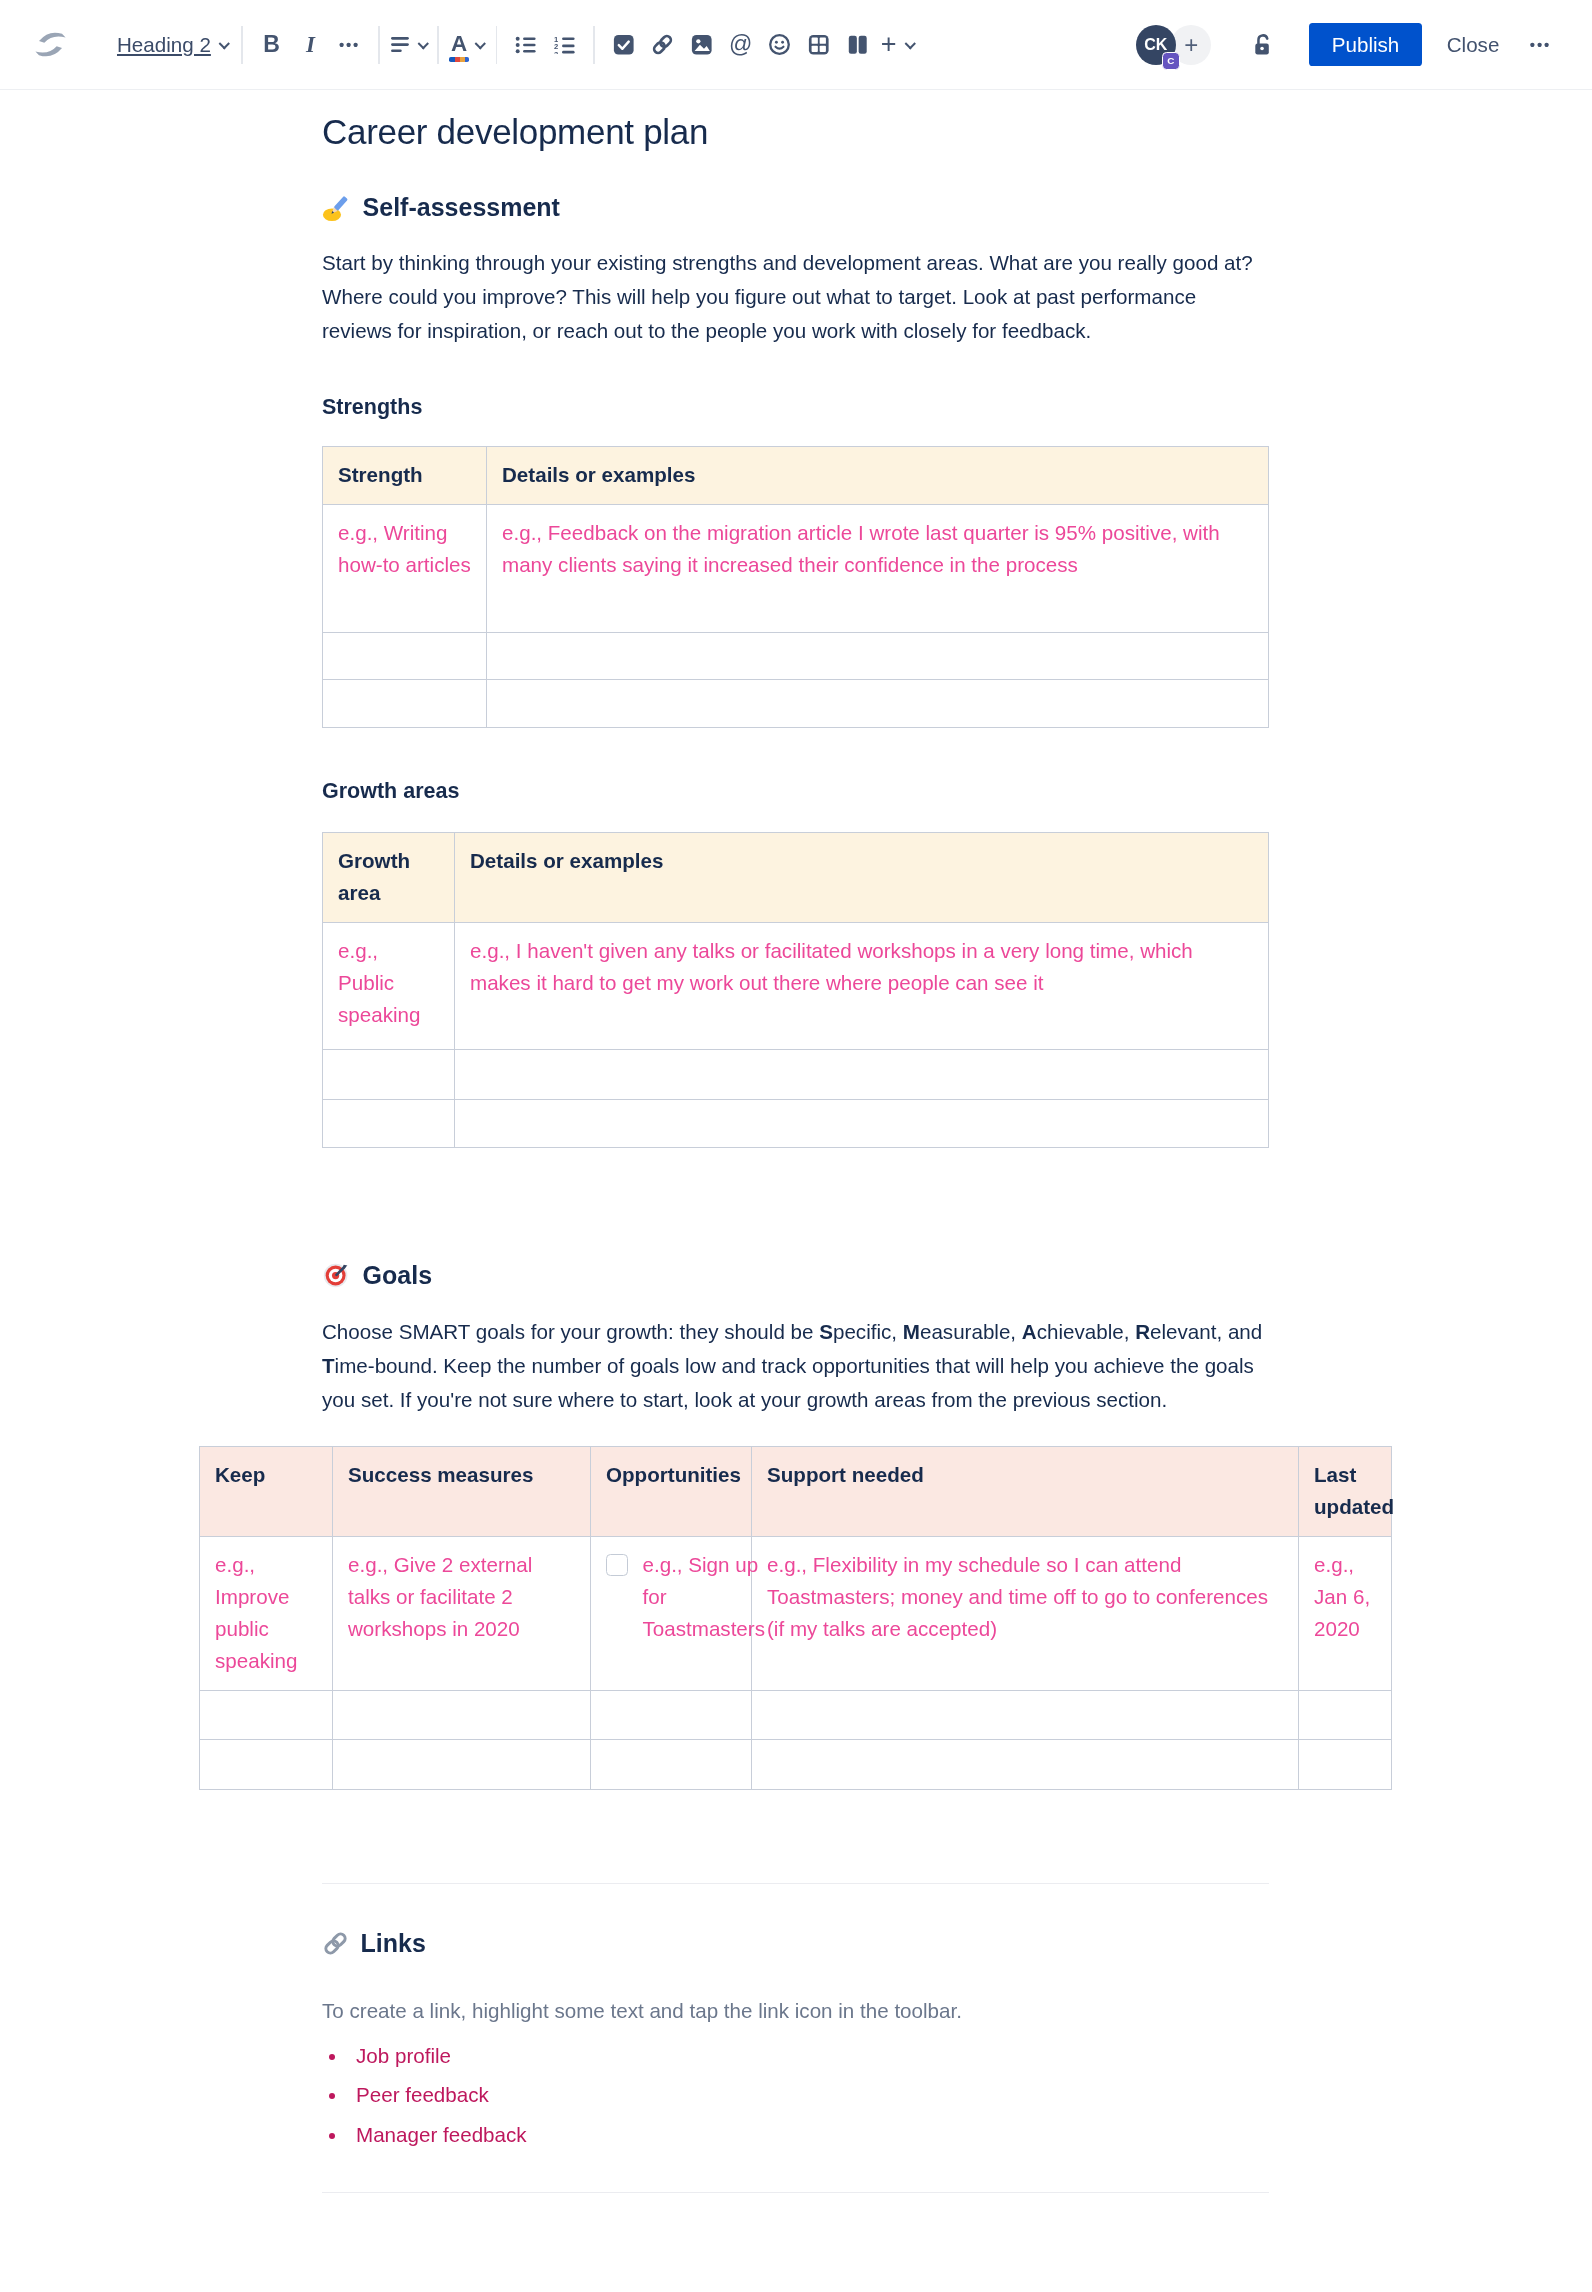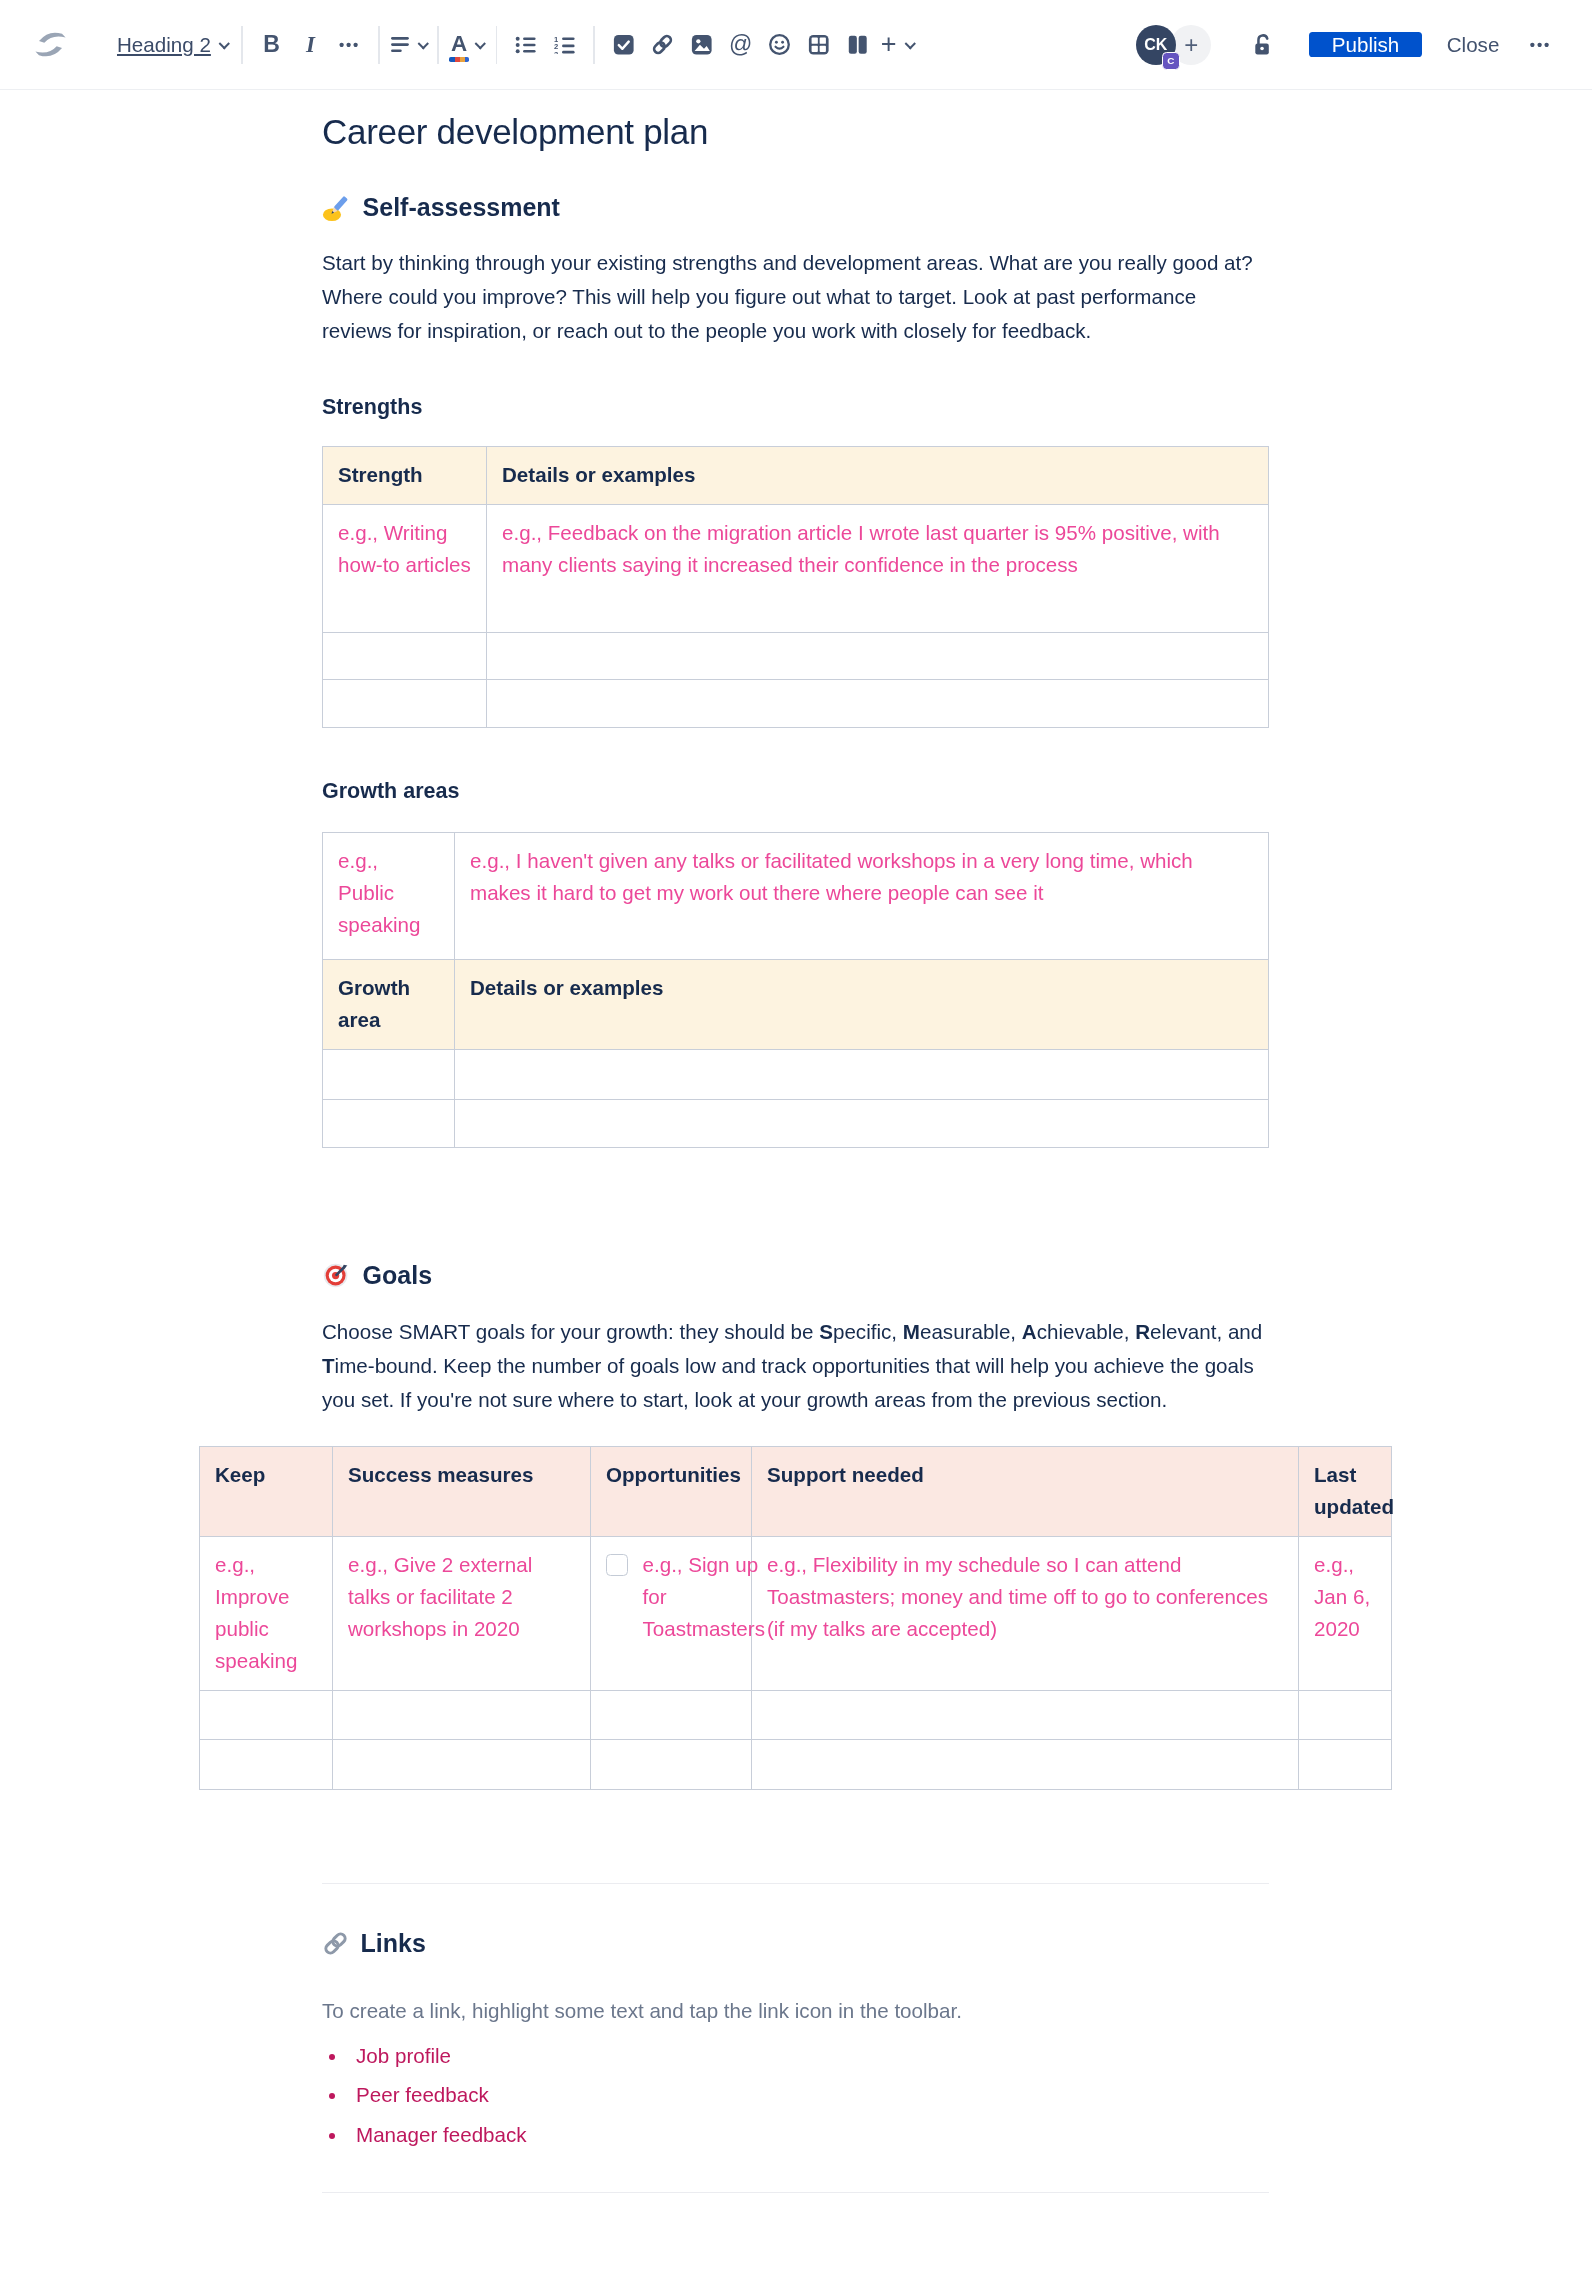--- a/index.html
+++ b/index.html
@@ -26,21 +26,21 @@
   .at-ic { font-size:23px; font-weight:500; }
   .plus-ic { font-size:27px; font-weight:400; }
   .avatar-wrap { position:relative; display:flex; align-items:center; margin-right:23px; }
   .avatar { width:40px; height:40px; border-radius:50%; background:#344563; color:#fff; font-size:16px;
     font-weight:700; display:flex; align-items:center; justify-content:center; z-index:2; position:relative; }
   .avatar-badge { position:absolute; left:26px; top:27px; z-index:3; width:18px; height:18px; border-radius:4.5px;
     background:#6554C0; border:1.8px solid #fff; color:#fff; font-size:9.9px; font-weight:700;
     display:flex; align-items:center; justify-content:center; }
   .avatar-add { width:40px; height:40px; border-radius:50%; background:#F1F2F4; color:#505F79; font-size:24px;
     display:flex; align-items:center; justify-content:center; margin-left:-4.5px; z-index:1; }
-  .publish-btn { background:#0052CC; color:#fff; border:none; border-radius:3.6px; height:25px; padding:0 22.4px;
+  .publish-btn { background:#0052CC; color:#fff; border:none; border-radius:3.6px; height:43px; padding:0 22.4px;
     font-size:20.6px; font-family:inherit; cursor:pointer; margin:0 12.5px 0 27px; }
   .close-btn { font-size:20.6px; color:#42526E; padding:0 12.5px; cursor:pointer; }
   .tb-more-right { font-size:15px; letter-spacing:1.8px; font-weight:700; color:#42526E; padding:0 9px; margin-left:9px; cursor:pointer; }
   svg.ic { display:block; }
 
   
   .doc { width:947px; margin-left:322px; }
   .page-title { font-size:35px; font-weight:500; margin-top:21.5px; letter-spacing:-0.3px; }
   .h2 { font-size:25px; font-weight:700; display:flex; align-items:center; gap:11.6px; }
   .h3 { font-size:21.5px; font-weight:700; }
@@ -275,27 +275,27 @@
     </table>
 
   <div class="h3 mt-grwh">Growth areas</div>
 
   <table class="tbl-2col mt-grwt">
     <colgroup>
         <col style="width:132px">
         <col>
       </colgroup>
     <tbody>
-        <tr style="height:127px">
+        <tr style="height: 49px; background-color: rgb(253, 243, 224);">
+      <th>Growth area</th>
+      <th>Details or examples</th>
+    </tr>
+    <tr style="height:127px">
       <td>e.g., Public speaking</td>
       <td>e.g., I haven't given any talks or facilitated workshops in a very long time, which makes it hard to get my work out there where people can see it</td>
-    </tr>
-    <tr style="height: 49px; background-color: rgb(253, 243, 224);">
-      <th>Growth area</th>
-      <th>Details or examples</th>
     </tr>
     <tr style="height:50px">
       <td></td>
       <td></td>
     </tr>
     <tr style="height:48px">
       <td></td>
       <td></td>
     </tr>
   </tbody>

